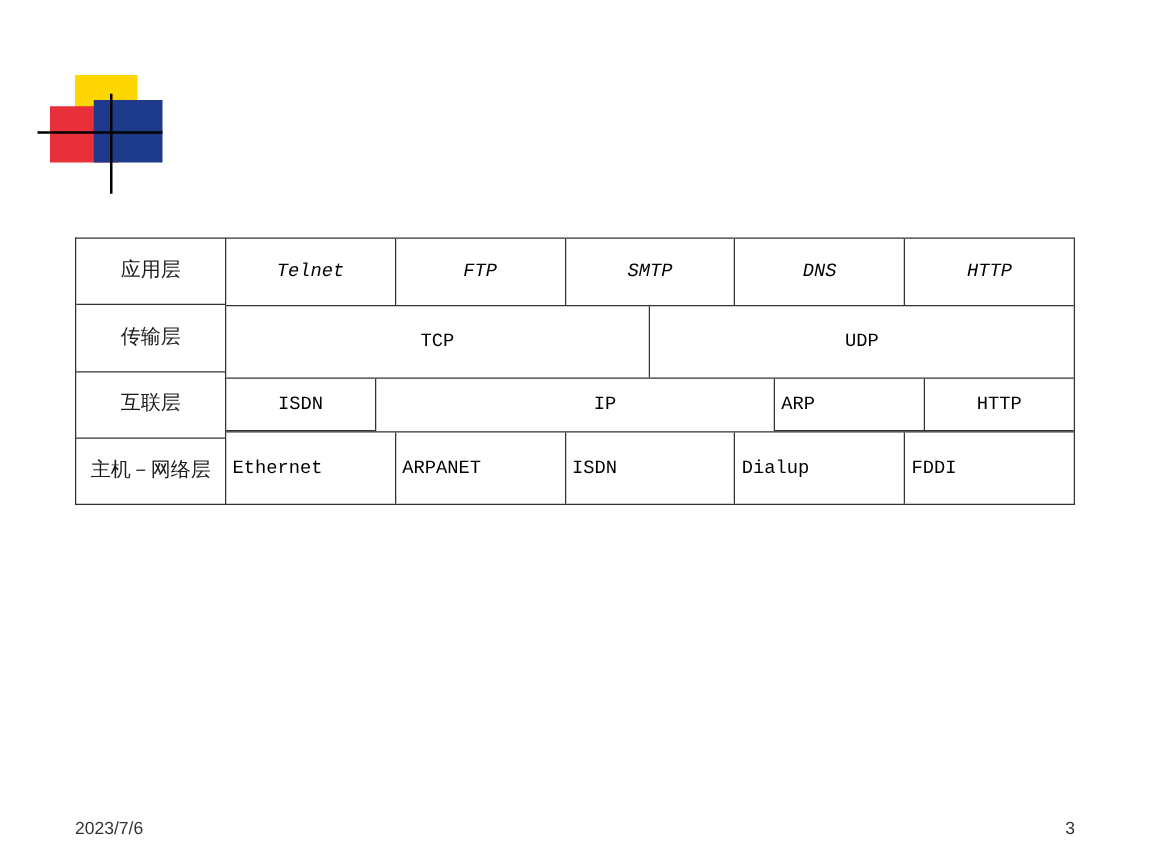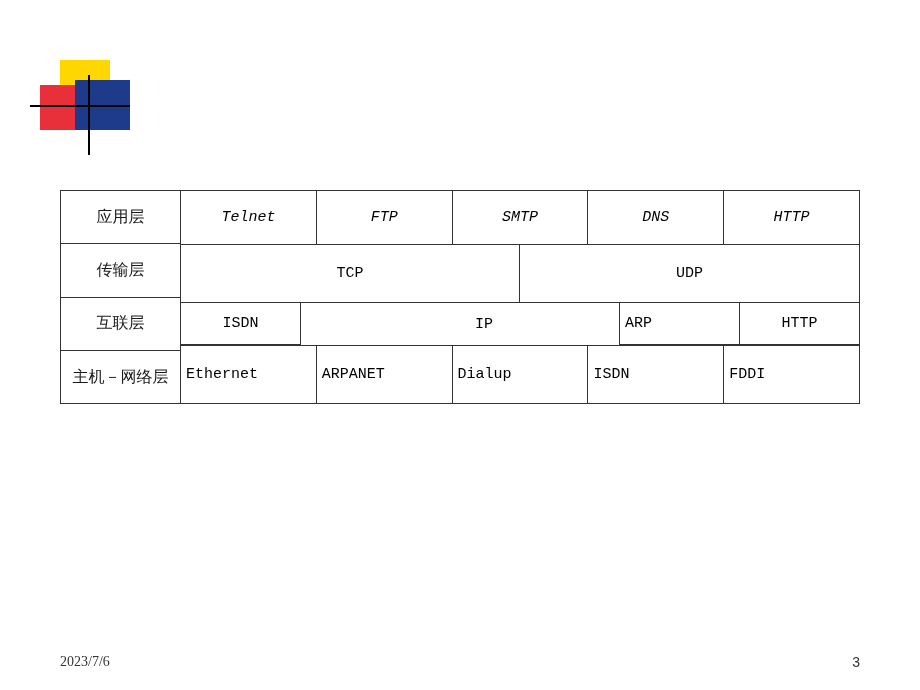--- a/index.html
+++ b/index.html
@@ -181,21 +181,21 @@
       left: 60px;
       right: 60px;
       display: flex;
       justify-content: space-between;
       align-items: center;
     }
 
     .footer-date {
       font-size: 14px;
       color: #333;
-      font-family: Liberation Serif, serif;
+      font-family: Liberation Sans, sans-serif;
     }
 
     .footer-page {
       font-size: 14px;
       color: #333;
       font-family: Arial, sans-serif;
     }
 
     
     .internet-section {
@@ -318,22 +318,22 @@
           <div class="arp-cell">ARP</div>
           <div class="rarp-cell">HTTP</div>
         </div>
         <div class="arp-rarp-bottom"></div>
       </div>
     </div>
 
     <div class="row-network">
       <div class="cell">Ethernet</div>
       <div class="cell">ARPANET</div>
+      <div class="cell">ISDN</div>
       <div class="cell">Dialup</div>
-      <div class="cell">ISDN</div>
       <div class="cell">FDDI</div>
     </div>
 
   </div>
 </div>
 
 <div class="footer">
   <span class="footer-date">2023/7/6</span>
   <span class="footer-page">3</span>
 </div>

